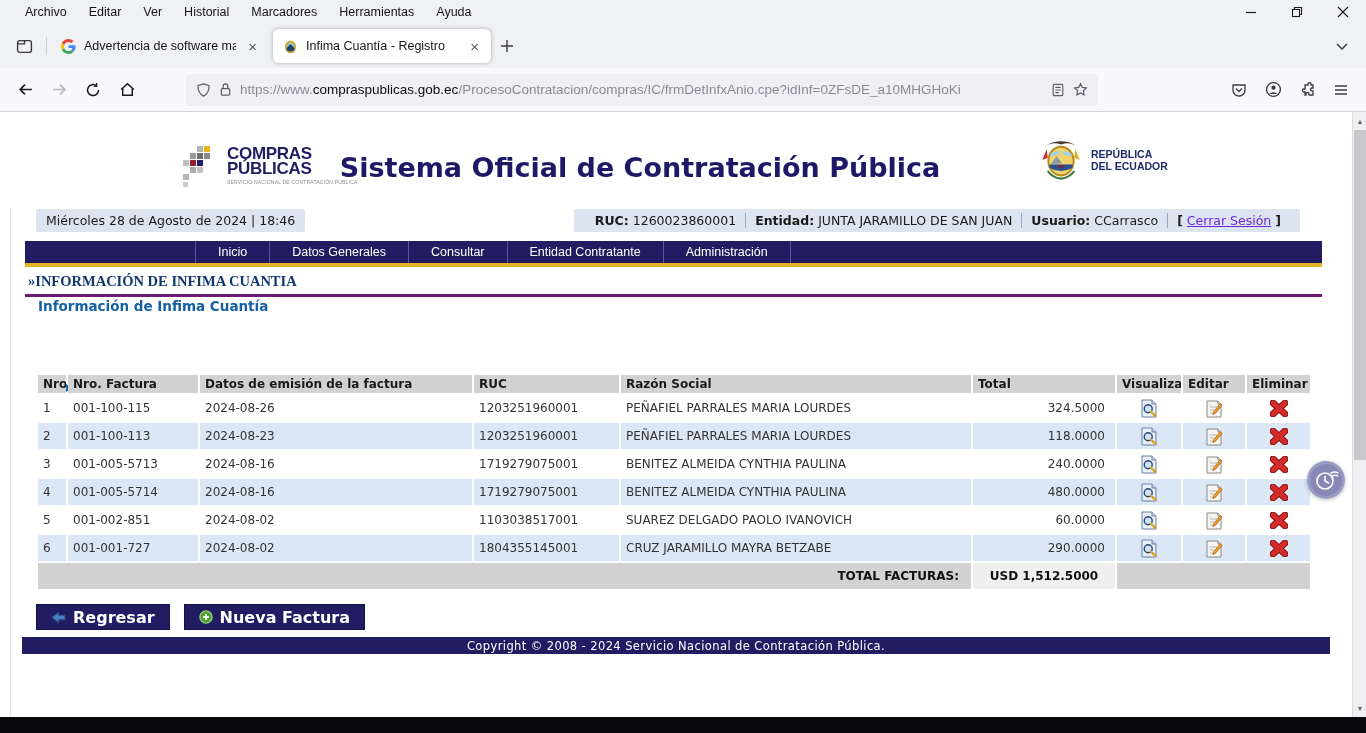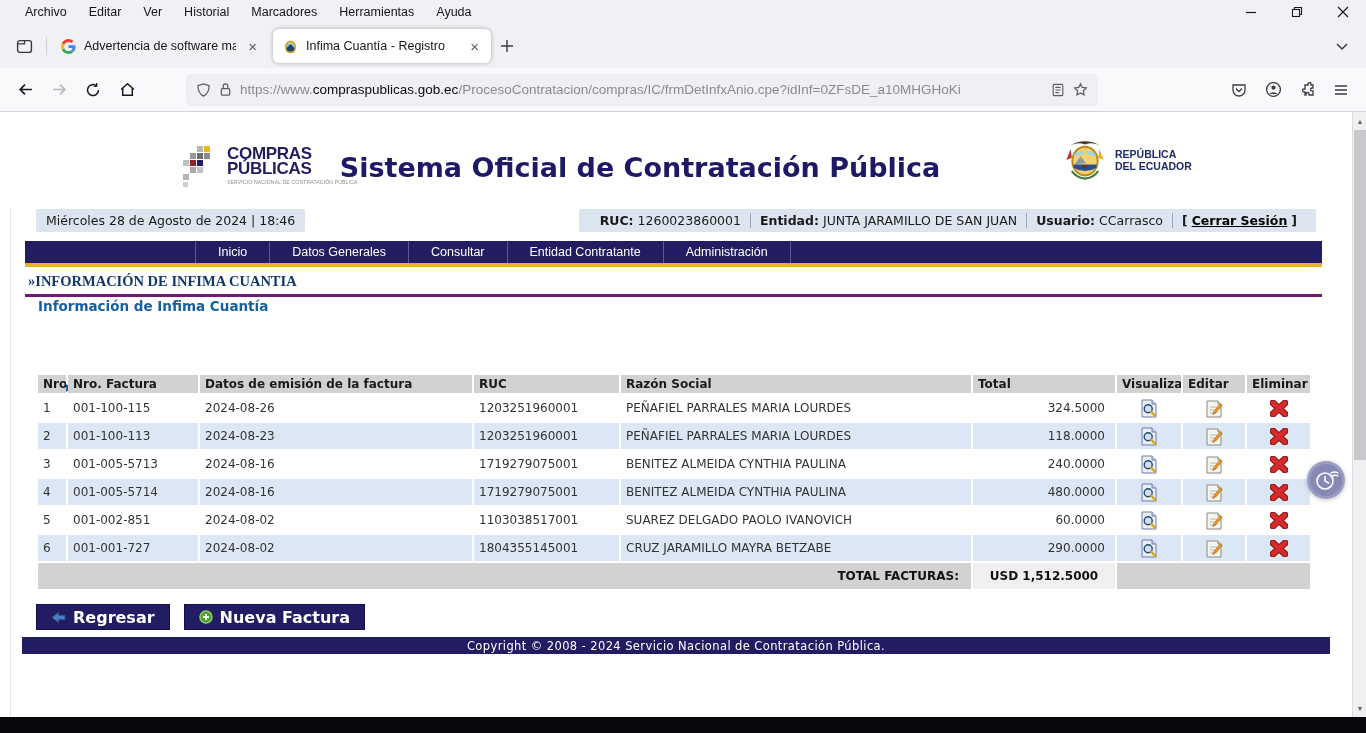--- a/index.html
+++ b/index.html
@@ -51,34 +51,34 @@
 
   .taskbar-strip { position:absolute; left:0; right:0; bottom:0; height:16px; background:#08080d; }
 
   
   .site-header { position:absolute; top:0; left:0; width:1352px; height:96px; background:#fff; }
   .cp-logo { position:absolute; left:183px; top:34px; display:flex; gap:6px; }
   .cp-text .l1, .cp-text .l2 { font-size:17px; font-weight:bold; color:#221d62; line-height:15px; letter-spacing:-.3px; }
   .cp-tagline { font-size:5px; color:#8a8a8a; margin-top:3px; letter-spacing:.2px; }
   .sys-title { position:absolute; left:0; top:40px; width:1280px; text-align:center;
                font-size:27px; font-weight:bold; color:#1e1966; font-family:"DejaVu Sans", sans-serif; }
-  .rep-logo { position:absolute; left:1062px; top:26px; display:flex; align-items:center; gap:7px; }
+  .rep-logo { position:absolute; left:1038px; top:26px; display:flex; align-items:center; gap:7px; }
   .rep-text div { font-size:10.5px; font-weight:bold; color:#1e2a66; line-height:12px; }
 
   
   .infobar { position:absolute; top:97px; left:0; width:1352px; height:24px;
              font-size:12.5px; color:#1a1a1a; font-family:"DejaVu Sans", sans-serif; }
   .info-box { position:absolute; background:#dce4ef; height:23px; display:flex;
               align-items:center; padding:0 10px; border-radius:2px; }
   .datetime-box { left:36px; }
-  .session-box { right:36px;padding-left:12px; }
+  .session-box { right:52px;padding-left:12px; }
   .session-box .seg { padding:0 9px; border-right:1px solid #9aa7bb; white-space:nowrap; }
   .session-box .seg:last-child { border-right:none; }
   .session-box b { font-weight:bold; }
-  .logout-link { color:#000000; font-weight:bold; text-decoration:underline; cursor:pointer;margin-top:40px; }
+  .logout-link { color:#6d28d9; font-weight:normal; text-decoration:underline; cursor:pointer;margin-top:40px; }
 
   
   .main-nav { position:absolute; top:129px; left:25px; width:1297px; height:22px;
               background:#221d62; display:flex; padding-left:170px; }
   .nav-item { color:#fff; font-size:12.5px; display:flex; align-items:center;
               padding:0 22px; border-right:1px solid #5a57a0; cursor:pointer; white-space:nowrap; }
   .nav-item:first-child { border-left:1px solid #5a57a0; }
   .gold-bar { position:absolute; top:151px; left:25px; width:1297px; height:4px; background:#e6b422; }
 
   

